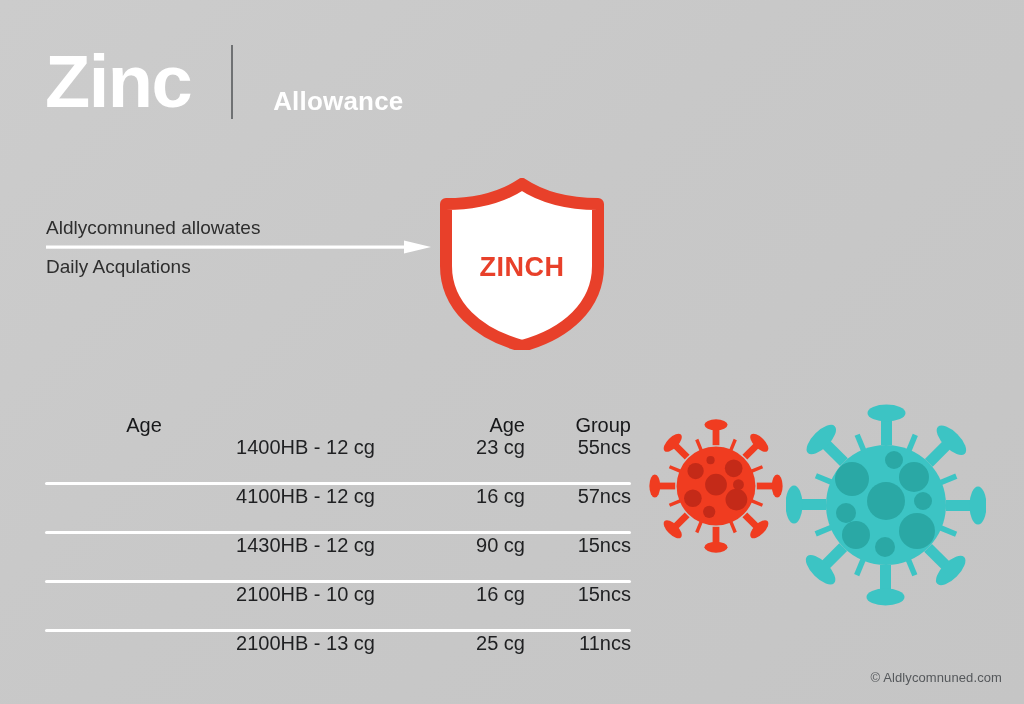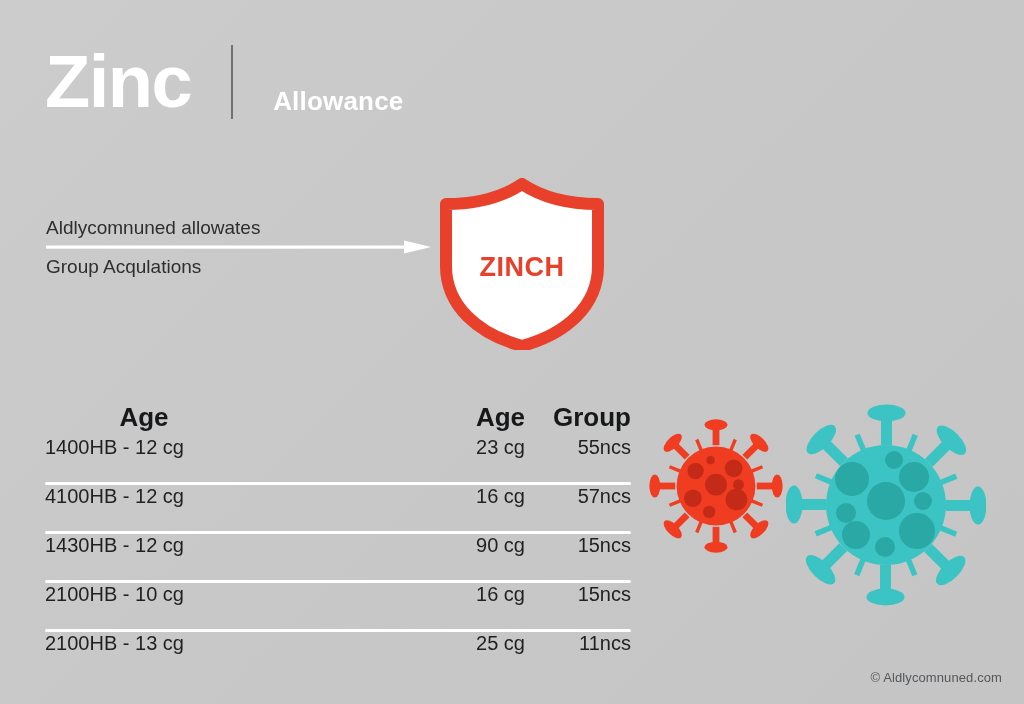--- a/index.html
+++ b/index.html
@@ -122,32 +122,33 @@
   }
 
   .trow {
     display: flex;
     align-items: baseline;
     height: 46px;
   }
 
   .trow.head { height: 34px; }
 
-  .c1 { width: 330px; text-align: left; }
+  .c1 { width: 330px; text-align: right; }
   .c2 { width: 150px; text-align: right; }
   .c3 { width: 106px; text-align: right; }
 
   .trow.head .c1 { text-align: center; padding-right: 132px; }
   .trow.head .c2 { text-align: right; }
   .trow.head .c3 { text-align: right; }
 
   .th {
-    font-size: 26px;
-    font-weight: 700;
+    font-size: 20px;
+    font-weight: 400;
     color: #17181a;
+    margin-top: 12px;
   }
 
   .td {
     font-size: 20px;
     font-weight: 400;
     color: #1f2022;
   }
 
   .row-sep {
     height: 3px;
@@ -189,21 +190,21 @@
 <div id="stage">
 
   <div class="header">
     <div class="brand-title">Zinc</div>
     <div class="header-divider"></div>
     <div class="brand-subtitle">Allowance</div>
   </div>
 
   <div class="intro">
     <div class="intro-line">Aldlycomnuned allowates</div>
-    <div class="intro-line second">Group Acqulations</div>
+    <div class="intro-line second">Daily Acqulations</div>
   </div>
 
   <div class="arrow-wrap">
     <svg width="385" height="14" viewBox="0 0 385 14">
       <rect x="0" y="5.5" width="360" height="3.2" fill="#ffffff"></rect>
       <polygon points="358,0.5 385,7 358,13.5" fill="#ffffff"></polygon>
     </svg>
   </div>
 
   <div class="shield">

